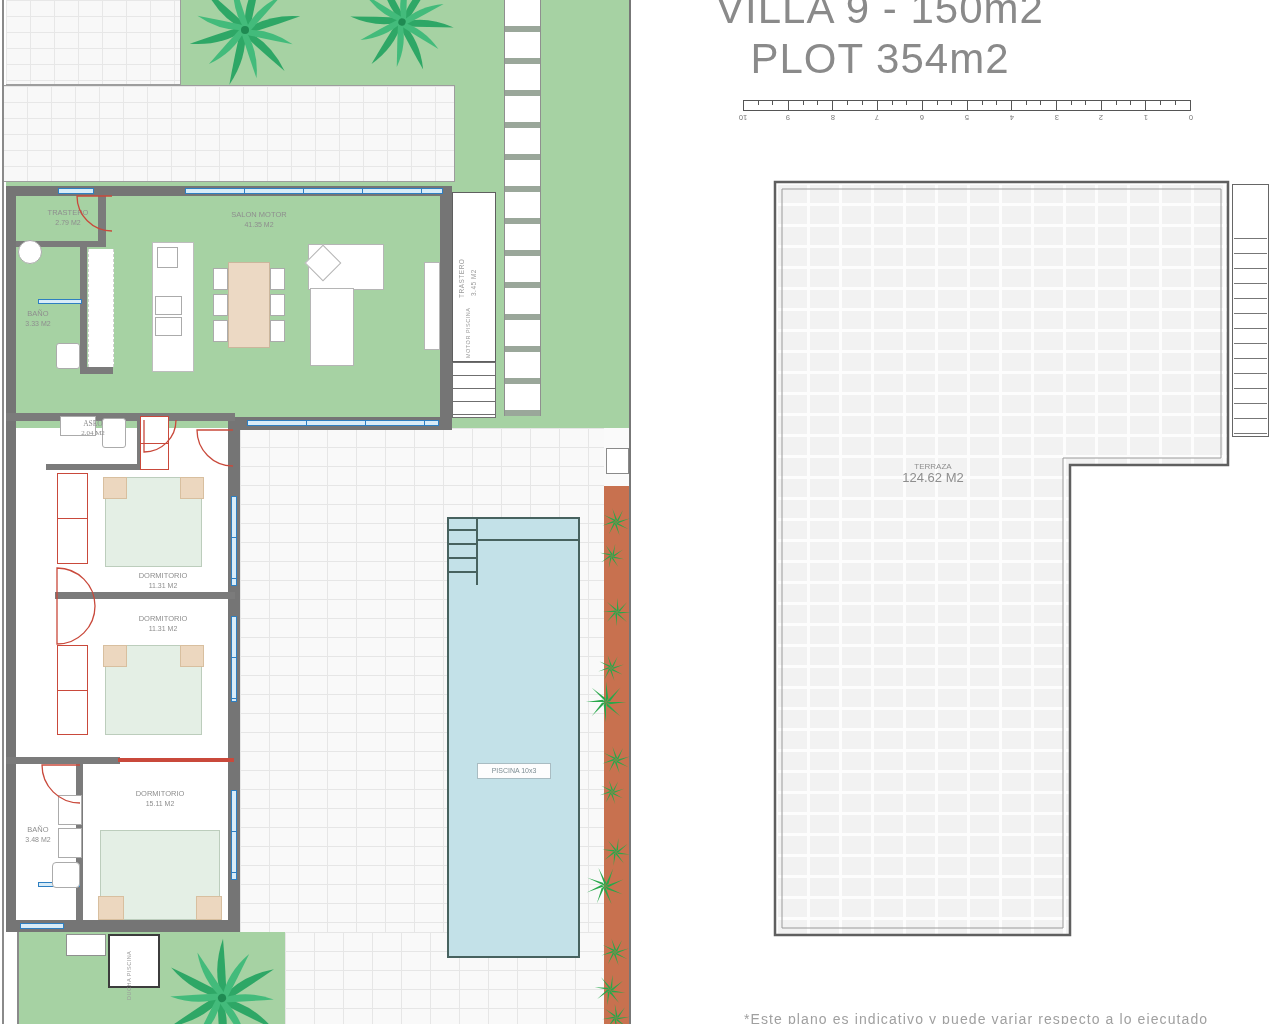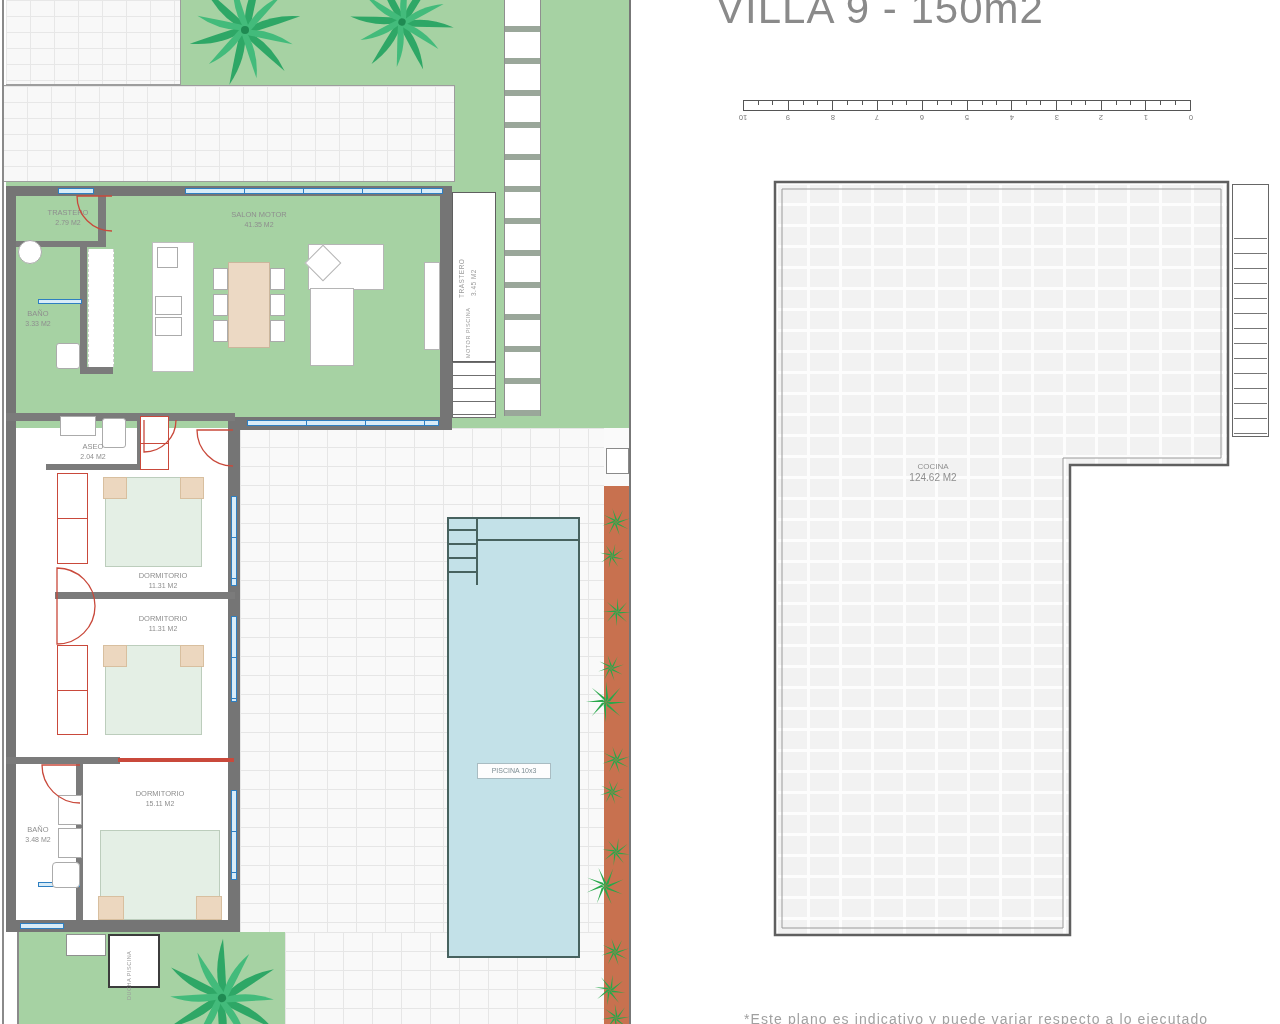--- a/index.html
+++ b/index.html
@@ -175,21 +175,21 @@
     <span class="a">2.79 M2</span>
   </div>
   <div class="rlabel" style="left:209px;top:210px;width:100px;">
     <span>SALON MOTOR</span>
     <span class="a">41.35 M2</span>
   </div>
   <div class="rlabel" style="left:0px;top:309px;width:76px;">
     <span>BAÑO</span>
     <span class="a">3.33 M2</span>
   </div>
-  <div class="rlabel" style="left:53px;top:442px;width:80px;">
+  <div class="rlabel" style="left:53px;top:419px;width:80px;font-family:Liberation Serif, serif;">
     <span>ASEO</span>
     <span class="a">2.04 M2</span>
   </div>
   <div class="rlabel" style="left:113px;top:571px;width:100px;">
     <span>DORMITORIO</span>
     <span class="a">11.31 M2</span>
   </div>
   <div class="rlabel" style="left:113px;top:614px;width:100px;">
     <span>DORMITORIO</span>
     <span class="a">11.31 M2</span>
@@ -205,20 +205,21 @@
 
   <span class="vtext" style="left:458px;top:218px;height:80px;">TRASTERO</span>
   <span class="vtext" style="left:470px;top:226px;height:70px;">3.45 M2</span>
   <span class="vtext" style="left:465px;top:300px;height:58px;font-size:5.5px;">MOTOR  PISCINA</span>
   <span class="vtext" style="left:126px;top:938px;height:62px;font-size:5.5px;">DUCHA  PISCINA</span>
 
   <div class="chip" style="left:477px;top:763px;width:72px;height:14px;">PISCINA 10x3</div>
 
   <div class="title">
     <div>VILLA 9 - 150m2</div>
+    <div>PLOT 354m2</div>
   </div>
 
   <div class="scalebar">
     <div class="cell"></div>
       <div class="cell"></div>
     <div class="cell"></div>
       <div class="cell"></div>
     <div class="cell"></div>
       <div class="cell"></div>
     <div class="cell"></div>
@@ -236,22 +237,22 @@
     <span>4</span>
     <span>3</span>
     <span>2</span>
     <span>1</span>
     <span>0</span>
   </div>
 
   <div class="abs bricks-t" style="left:775px;top:182px;width:453px;height:753px;
               clip-path:polygon(0 0,453px 0,453px 283px,295px 283px,295px 753px,0 753px);"></div>
   <div class="rlabel" style="left:873px;top:461px;width:120px;font-size:8px;line-height:11px;">
-    <span>COCINA</span>
-    <span class="a" style="font-size:10px;">124.62 M2</span>
+    <span>TERRAZA</span>
+    <span class="a" style="font-size:13px;">124.62 M2</span>
   </div>
 
   <div class="abs" style="left:1232px;top:184px;width:37px;height:253px;background:#fff;border:1.5px solid #666;box-sizing:border-box;"></div>
   <div class="abs" style="left:1234px;top:224px;width:33px;height:211px;background-image:repeating-linear-gradient(to bottom,transparent 0 14px,#777 14px 15px);"></div>
 
   <div class="footnote">*Este plano es indicativo y puede variar respecto a lo ejecutado</div>
 
   <svg width="1280" height="1024" viewBox="0 0 1280 1024">
     <defs>
       <g id="palm">

